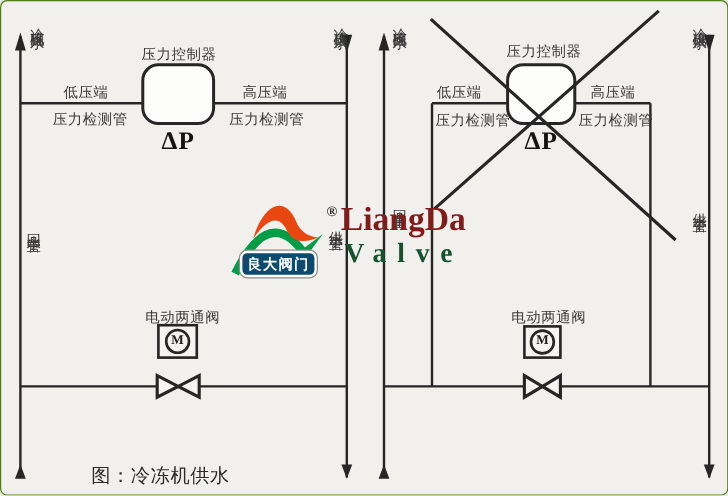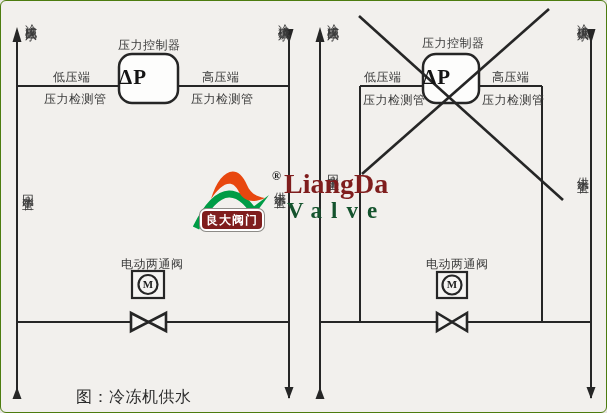--- a/index.html
+++ b/index.html
@@ -13,21 +13,21 @@
   .layer{position:absolute;left:0;top:0;width:100%;height:100%;}
   .lbl{position:absolute;font-size:12px;color:#3a3a3a;white-space:nowrap;letter-spacing:0.5px;}
   .vt{
     position:absolute;font-size:12px;color:#3a3a3a;
     writing-mode:vertical-rl;text-orientation:upright;
     letter-spacing:1.5px;line-height:13px;
   }
   .caption{position:absolute;font-size:16px;color:#2c2c2c;white-space:nowrap;letter-spacing:0.5px;}
   .dp{
     position:absolute;font-size:21px;font-weight:600;color:#141414;
-    letter-spacing:1px;
+    text-align:center;letter-spacing:1px;margin-top:40px;
   }
   .mchar{position:absolute;font-size:11px;font-weight:700;color:#1c1c1c;text-align:center;width:20px;}
   .brand-reg{position:absolute;left:271px;top:168px;font-size:12px;font-weight:700;color:#1b1b1b;}
   .brand-name{
     position:absolute;left:283px;top:167px;font-size:28px;font-weight:700;
     color:#7f1d1d;letter-spacing:0px;
   }
   .brand-word{
     position:absolute;left:286px;top:197px;font-size:23px;font-weight:700;
     letter-spacing:9px;
@@ -131,16 +131,16 @@
 
   <div class="layer">
     <svg width="607" height="413" viewBox="0 0 607 413">
       <path d="M195,227 Q228,160 261,225" fill="none" stroke="#009c46" stroke-width="7"></path>
       <path d="M236,218 L268,194 L246,224 Z" fill="#009c46" stroke="none"></path>
       <path d="M210,198 C218,170 236,160 246,184 C249,192 256,196 264,197 C253,202 243,201 238,191 C231,176 220,183 210,198 Z" fill="#e8470f" stroke="none"></path>
     </svg>
     <div class="brand-reg">®</div>
     <div class="brand-name">LiangDa</div>
     <div class="brand-word" style="color:#14532d">Valve</div>
-    <div class="brand-badge" style="background:#7f1d1d">良大阀门</div>
+    <div class="brand-badge" style="background:#0c4a6e">良大阀门</div>
   </div>
 
 </div>
 
 </body></html>

